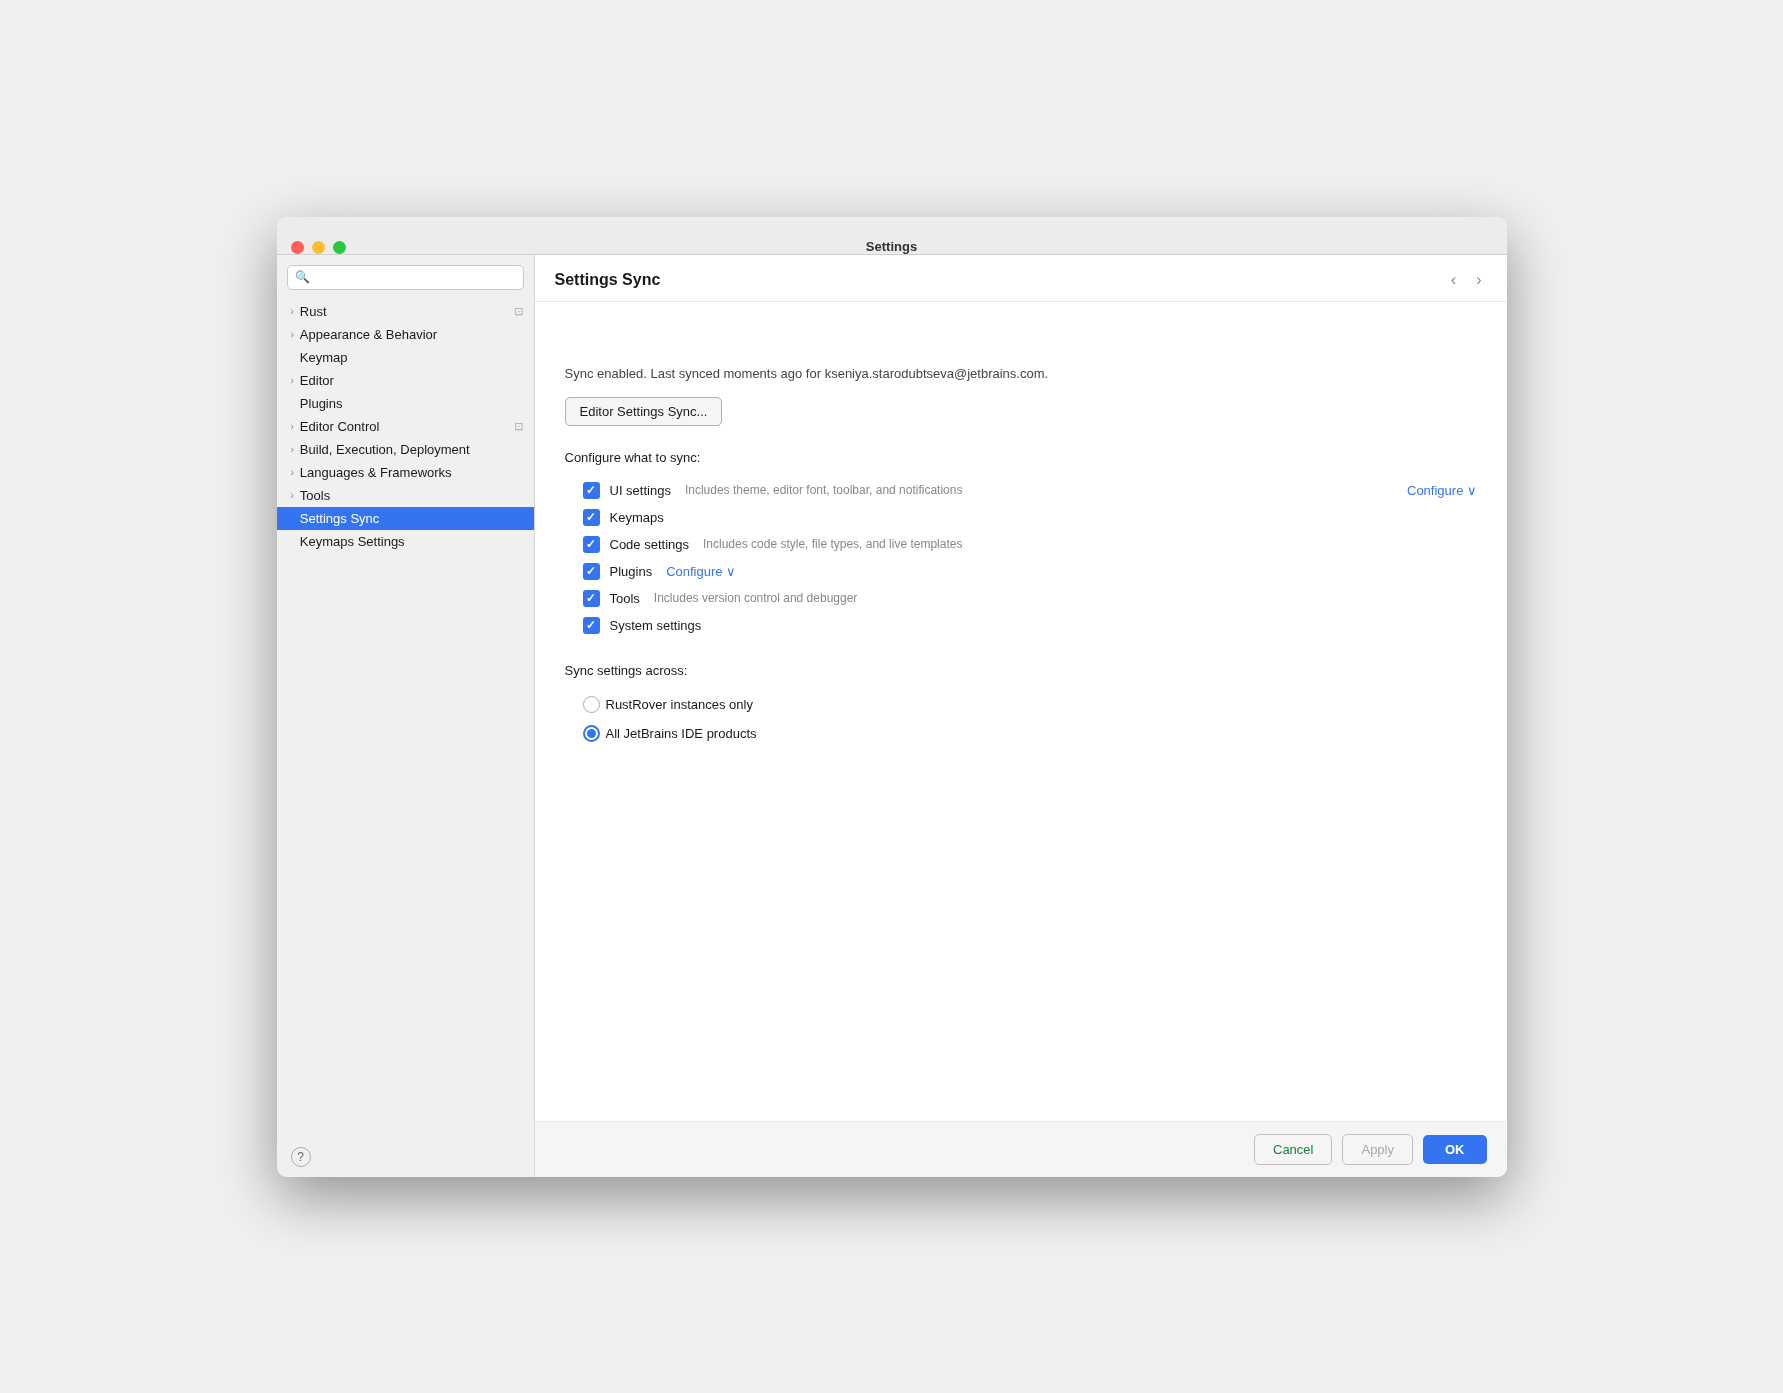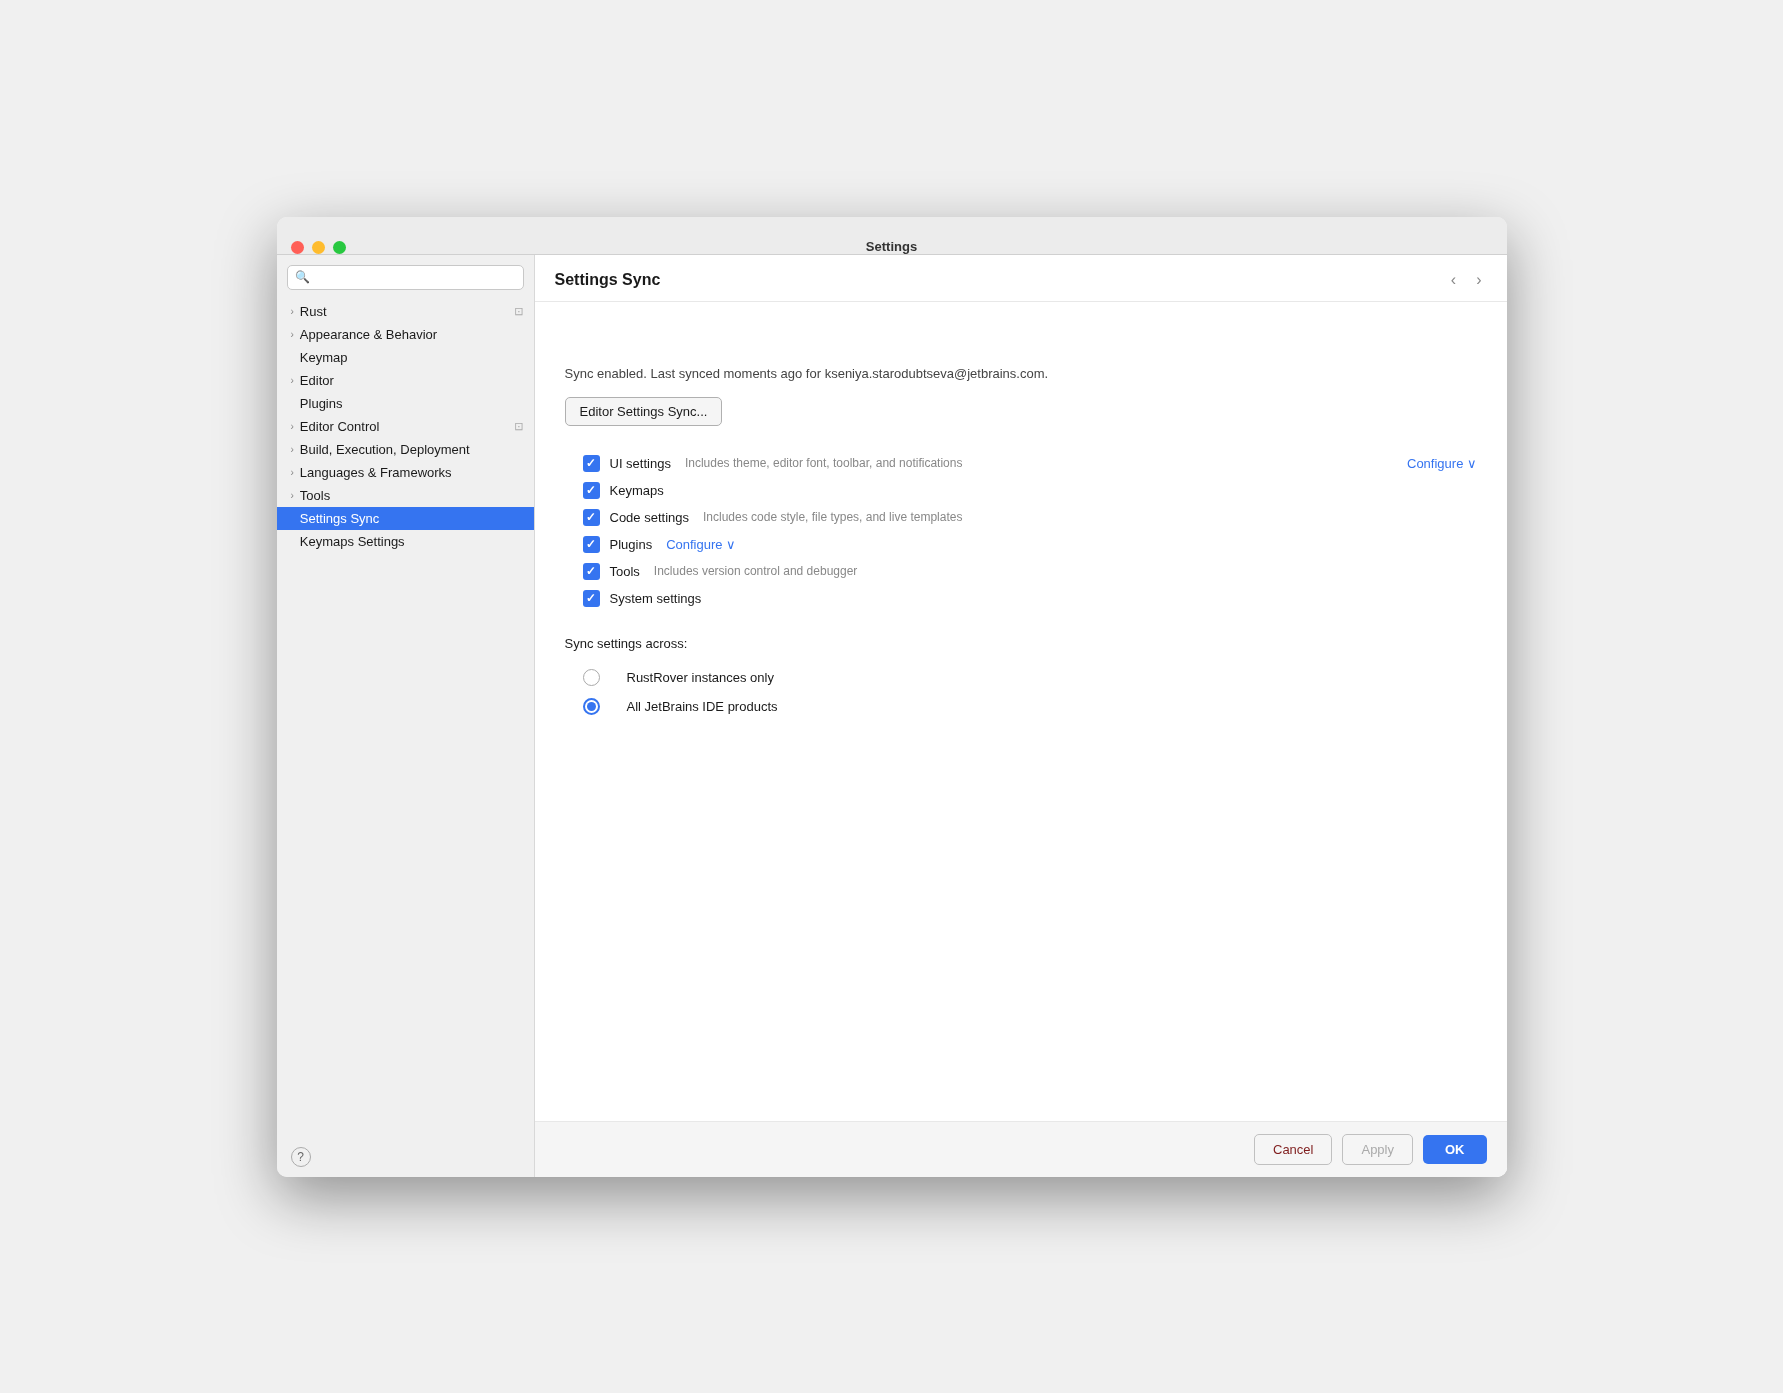--- a/index.html
+++ b/index.html
@@ -198,21 +198,21 @@
       cursor: pointer;
       font-size: 13px;
       display: flex;
       align-items: center;
       gap: 2px;
     }
     .sync-across-section { margin-top: 10px; }
     .radio-option {
       display: flex;
       align-items: center;
-      gap: 27px;
+      gap: 6px;
       padding: 6px 0 6px 18px;
     }
     .radio-outer {
       width: 17px; height: 17px;
       border-radius: 50%;
       border: 1.5px solid #aaa;
       display: flex; align-items: center; justify-content: center;
       cursor: pointer;
       flex-shrink: 0;
       background: white;
@@ -237,21 +237,21 @@
       background: #f5f5f5;
       flex-shrink: 0;
     }
     .btn-cancel {
       padding: 7px 18px;
       border: 1px solid #c0c0c0;
       border-radius: 5px;
       background: #f5f5f5;
       font-size: 13px;
       cursor: pointer;
-      color: #7f1d1d;
+      color: #15803d;
     }
     .btn-apply {
       padding: 7px 18px;
       border: 1px solid #c0c0c0;
       border-radius: 5px;
       background: #f5f5f5;
       font-size: 13px;
       cursor: pointer;
       color: #aaa;
     }
@@ -359,20 +359,21 @@
         <button class="nav-btn">‹</button>
         <button class="nav-btn">›</button>
       </div>
 
       <div class="main-body">
         <p class="sync-status">Sync enabled. Last synced moments ago for kseniya.starodubtseva@jetbrains.com.</p>
 
         <button class="disable-btn">Editor Settings Sync...</button>
 
         <div class="sync-options">
+          <div class="section-label">Configure what to sync:</div>
 
           <div class="sync-option">
             <div class="checkbox-wrap">
               <span class="checkmark">✓</span>
             </div>
             <span class="option-label">UI settings</span>
             <span class="option-desc">Includes theme, editor font, toolbar, and notifications</span>
             <span style="flex:1"></span>
             <span class="option-link">Configure ∨</span>
           </div>

